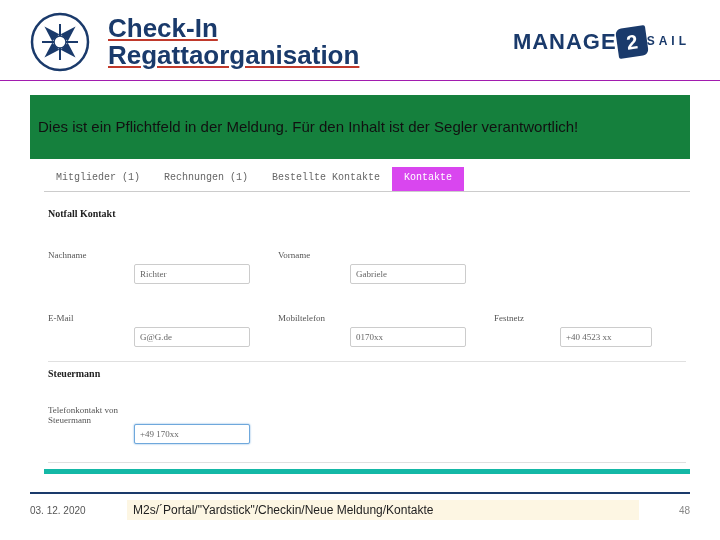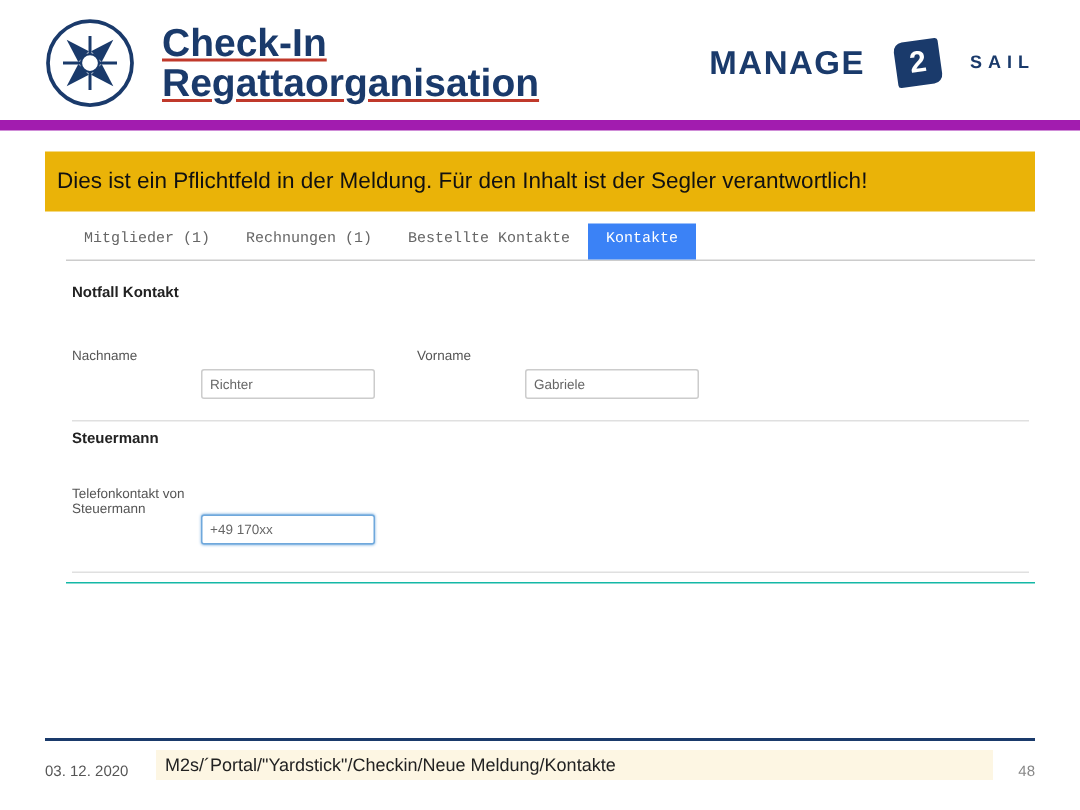--- a/index.html
+++ b/index.html
@@ -9,21 +9,21 @@
     height: 540px;
     background: #fff;
     font-family: Arial, Helvetica, sans-serif;
     color: #333;
     position: relative;
   }
   .header {
     display: flex;
     align-items: center;
     padding: 12px 30px 8px 30px;
-    border-bottom: 7px solid #a21caf;
+    border-bottom: 1px solid #a21caf;
   }
   .logo-left {
     width: 60px;
     height: 60px;
     flex-shrink: 0;
   }
   .title-block {
     flex: 1;
     margin-left: 18px;
   }
@@ -34,21 +34,21 @@
     line-height: 1.05;
     text-decoration: underline;
     text-decoration-color: #c0392b;
     text-decoration-thickness: 2px;
     text-underline-offset: 2px;
     display: inline-block;
   }
   .logo-right {
     display: flex;
     align-items: center;
-    gap: 20px;
+    gap: 0;
   }
   .logo-right .word {
     font-size: 22px;
     font-weight: 700;
     color: #1a3a6b;
     letter-spacing: 1px;
     line-height: 0.95;
   }
   .logo-right .word.small {
     font-size: 12px;
@@ -62,22 +62,22 @@
     border-radius: 6px 2px 6px 2px;
     font-size: 20px;
     font-weight: bold;
     display: flex;
     align-items: center;
     justify-content: center;
     transform: rotate(-8deg);
   }
   .notice {
     margin: 14px 30px 8px 30px;
-    background: #eab308;
-    padding: 10px 8px;
+    background: #15803d;
+    padding: 22px 8px;
     font-size: 15px;
     line-height: 1.3;
     color: #111;
   }
   .screenshot {
     margin: 2px 30px 0 44px;
     font-size: 10px;
     color: #555;
   }
   .tabs {
@@ -87,27 +87,28 @@
     align-items: stretch;
     font-family: Liberation Mono, monospace;
   }
   .tab {
     padding: 5px 12px 4px;
     font-size: 10px;
     color: #666;
     cursor: pointer;
   }
   .tab.active {
-    background: #3b82f6;
+    background: #d946ef;
     color: #fff;
     text-align: center;
   }
   .form-area {
     padding: 10px 4px 0 4px;
-    border-bottom: 1px solid #14b8a6;
+    border-bottom: 5px solid #14b8a6;
+    font-family: Liberation Serif, serif;
   }
   .section-head {
     font-size: 10px;
     font-weight: bold;
     color: #222;
     margin: 6px 0 8px 0;
   }
   .row {
     display: flex;
     align-items: center;
@@ -143,22 +144,22 @@
     margin: 14px 0 6px 0;
   }
   .footer {
     position: absolute;
     left: 30px;
     right: 30px;
     bottom: 20px;
     border-top: 2px solid #1a3a6b;
     padding-top: 6px;
     display: flex;
-    align-items: flex-end;
-    gap: 2px;
+    align-items: center;
+    gap: 25px;
   }
   .footer-date {
     font-size: 10px;
     color: #555;
     width: 72px;
   }
   .footer-path {
     flex: 1;
     background: #fdf6e3;
     font-size: 12px;
@@ -225,20 +226,30 @@
     <div class="section-head">Notfall Kontakt</div>
 
     <div class="row">
       <div class="label">Nachname</div>
       <div class="input">Richter</div>
       <div style="width:12px"></div>
       <div class="label" style="width:64px">Vorname</div>
       <div class="input">Gabriele</div>
     </div>
 
+    <div class="row">
+      <div class="label">E-Mail</div>
+      <div class="input">G@G.de</div>
+      <div style="width:12px"></div>
+      <div class="label" style="width:64px">Mobiltelefon</div>
+      <div class="input">0170xx</div>
+      <div style="width:12px"></div>
+      <div class="label" style="width:58px">Festnetz</div>
+      <div class="input" style="width:80px">+40 4523 xx</div>
+    </div>
 
     <div class="divider"></div>
 
     <div class="section-head">Steuermann</div>
 
     <div class="row">
       <div class="label" style="width:78px;line-height:1.15">Telefonkontakt von Steuermann</div>
       <div class="input focus">+49 170xx</div>
     </div>
 

